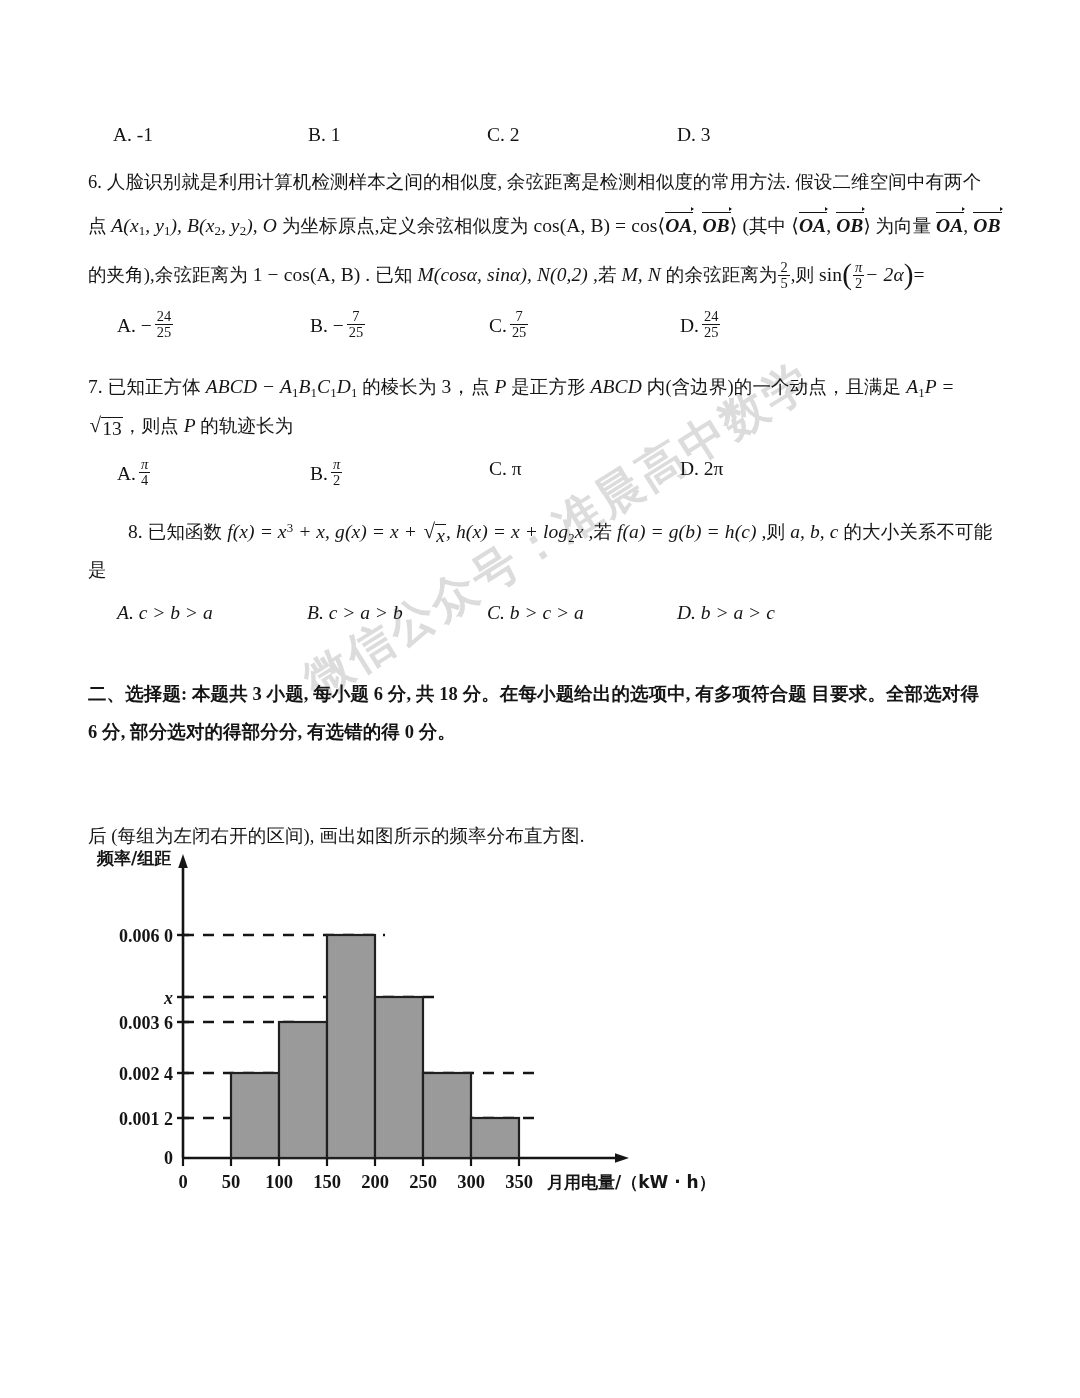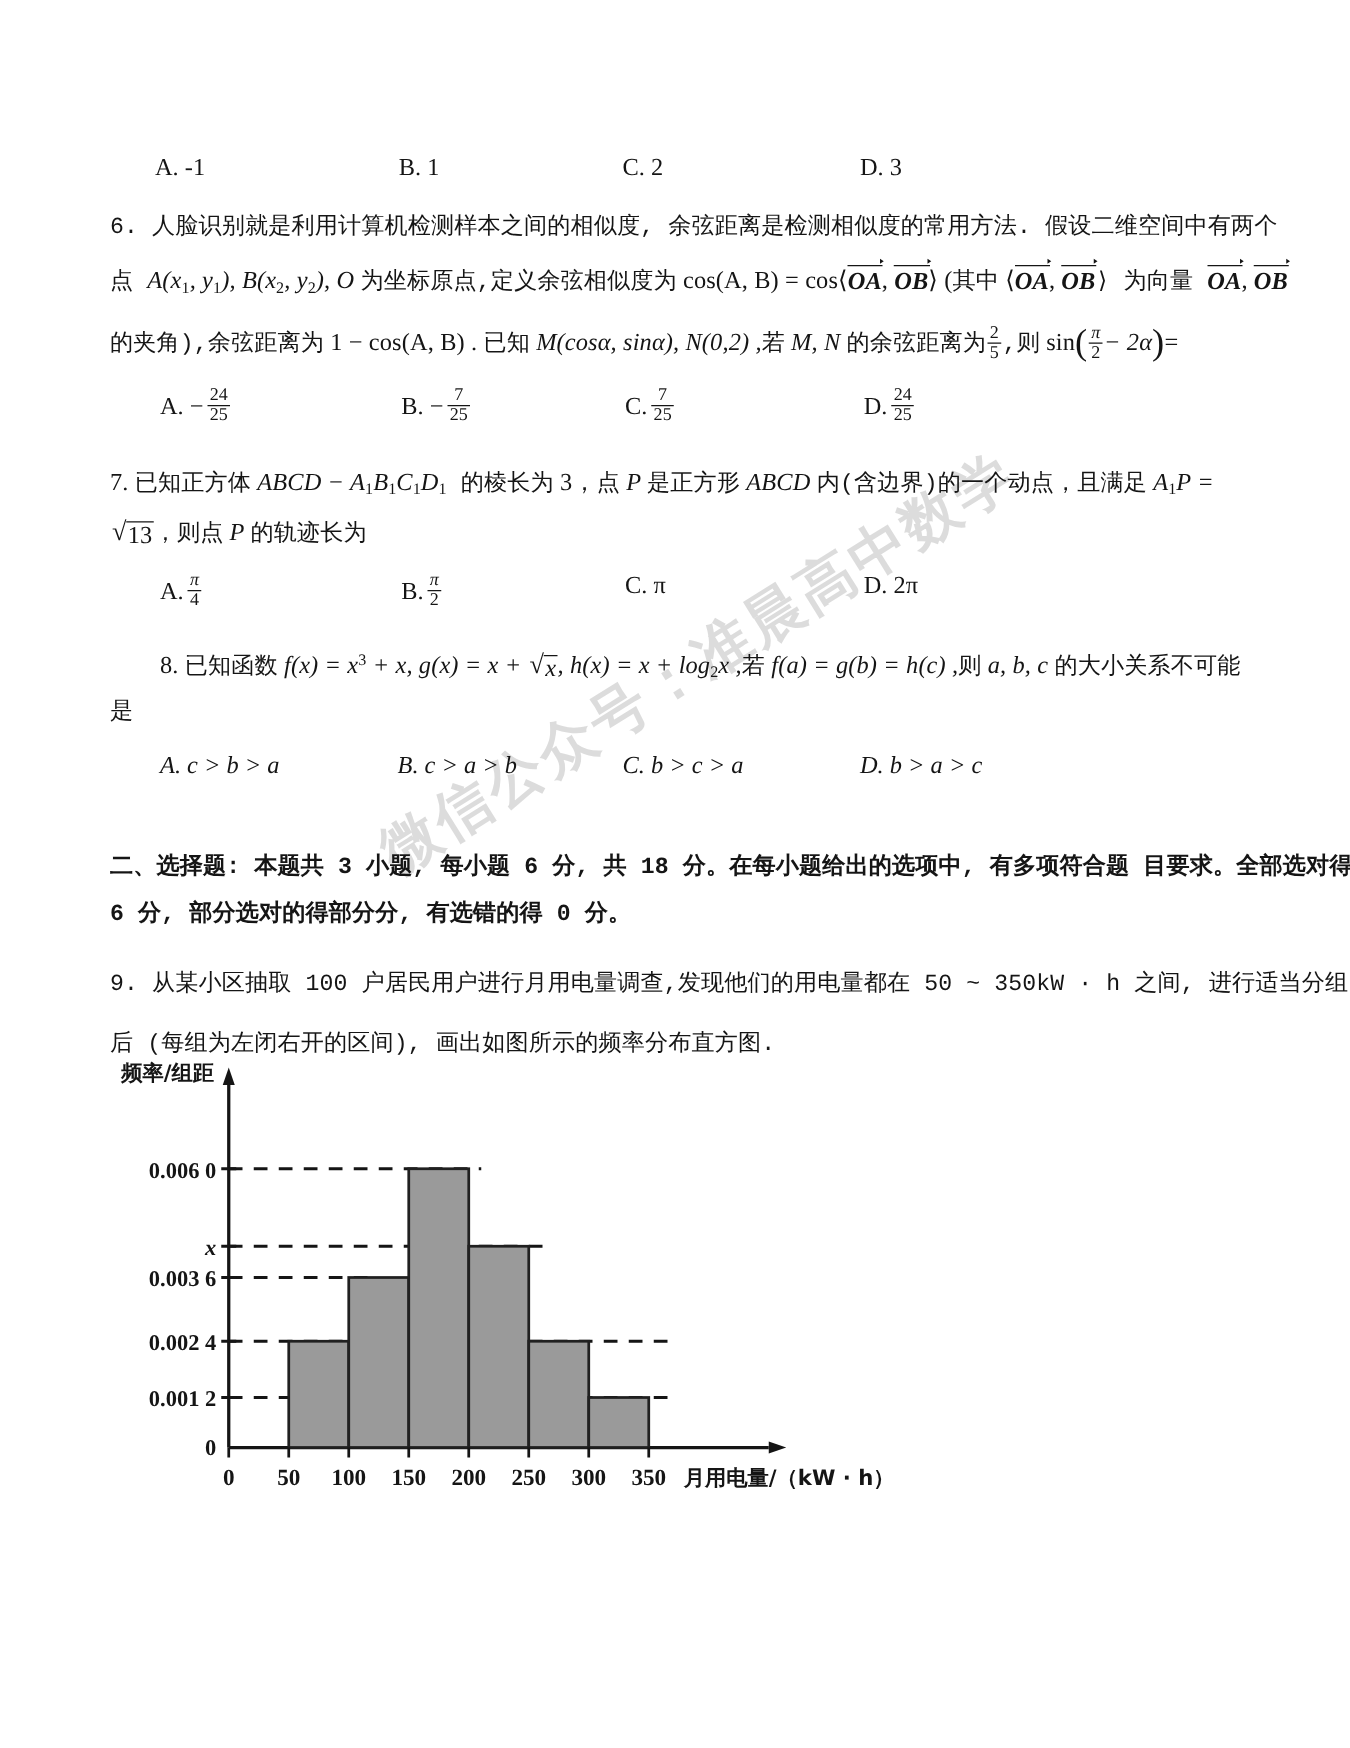--- a/index.html
+++ b/index.html
@@ -21,27 +21,27 @@
     padding: 0;
   }
   
   .line {
     position: absolute;
     font-size: 19.5px;
     line-height: 1.1;
     white-space: nowrap;
     letter-spacing: .1px;
   }
-  .cn { font-family: Liberation Mono, monospace; font-size: 18.5px; text-align: right; }
+  .cn { font-family: Liberation Serif, serif; font-size: 18.5px; text-align: right; }
   .mi { font-style: italic; font-family: "Liberation Serif", serif; }
   .mn { font-family: "Liberation Serif", serif; }
   .bold { font-weight: bold; }
 
   
-  .opt-row { position: absolute; left: 16px; width: 1060px; height: 34px; }
+  .opt-row { position: absolute; left: 5px; width: 1060px; height: 34px; }
   .opt {
     position: absolute;
     font-size: 19.5px;
     white-space: nowrap;
     display: flex;
     align-items: center;
     gap: 2px;
   }
   .opt .lbl { font-family: "Liberation Serif", serif; }
 
@@ -252,21 +252,20 @@
   <div class="opt-row" style="top:602px;">
     <span class="opt mi" style="left:112px;">A. c &gt; b &gt; a</span>
     <span class="opt mi" style="left:302px;">B. c &gt; a &gt; b</span>
     <span class="opt mi" style="left:482px;font-style:italic;">C. b &gt; c &gt; a</span>
     <span class="opt mi" style="left:672px;">D. b &gt; a &gt; c</span>
   </div>
 
   <div class="line cn bold" style="left:88px; top:684px; font-size:18.5px;">二、选择题: 本题共 3 小题, 每小题 6 分, 共 18 分。在每小题给出的选项中, 有多项符合题 目要求。全部选对得</div>
   <div class="line cn bold" style="left:88px; top:722px; font-size:18.5px;">6 分, 部分选对的得部分分, 有选错的得 0 分。</div>
 
-  <div class="line cn" style="left:88px; top:778px;">9. 从某小区抽取 100 户居民用户进行月用电量调查,发现他们的用电量都在 50 ~ 350kW · h 之间, 进行适当分组</div>
   <div class="line cn" style="left:88px; top:816px;margin-top:10px;">后 (每组为左闭右开的区间), 画出如图所示的频率分布直方图.</div>
 
   <div id="chart-wrap">
     <svg id="chart-svg" width="640" height="370" viewBox="0 0 640 370">
 
       <line x1="88" y1="28" x2="88" y2="318" stroke="#151515" stroke-width="2.6"></line>
       <polygon points="88,14 83.2,28 92.8,28" fill="#151515"></polygon>
 
       <line x1="88" y1="318" x2="520" y2="318" stroke="#151515" stroke-width="2.6"></line>
       <polygon points="534,318 520,313.2 520,322.8" fill="#151515"></polygon>

